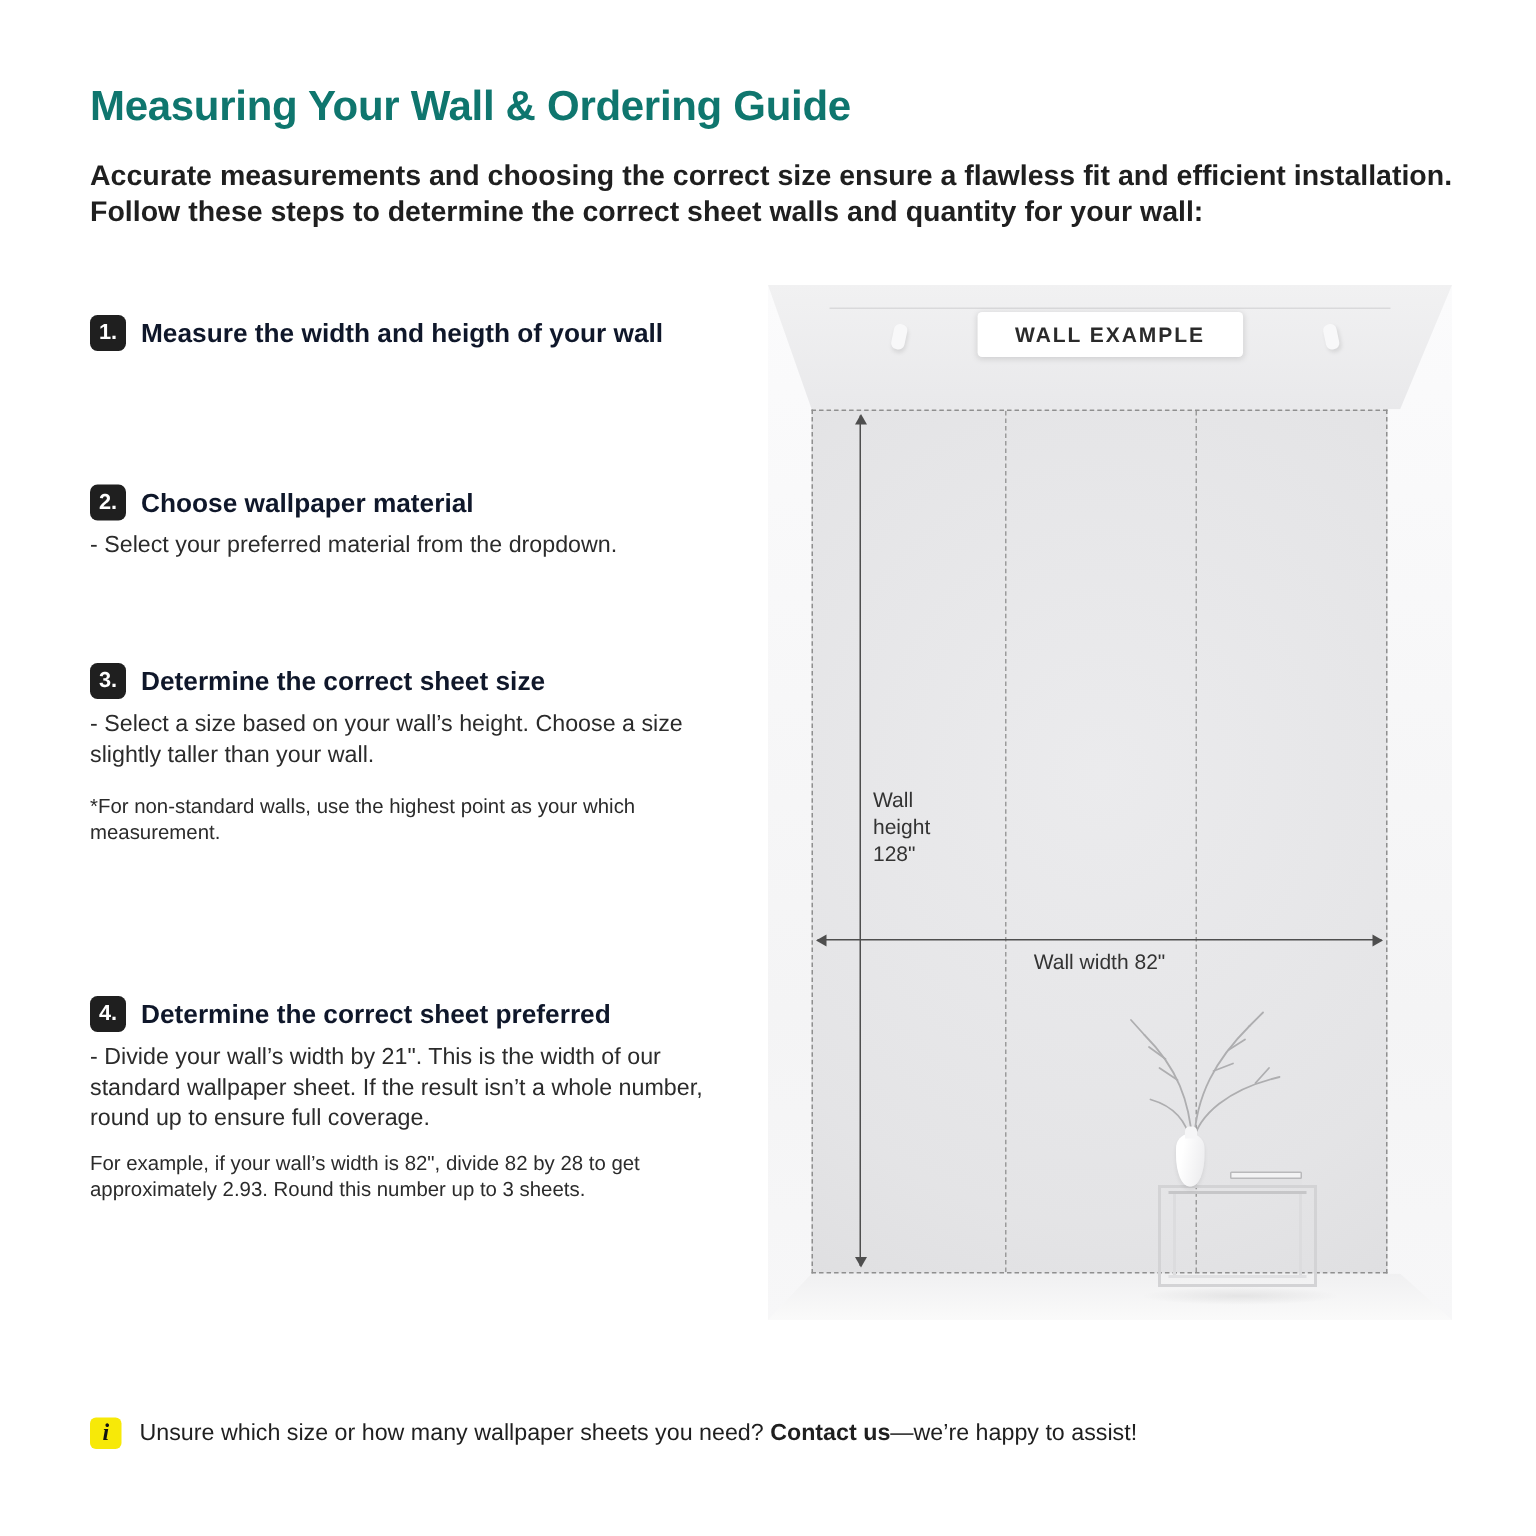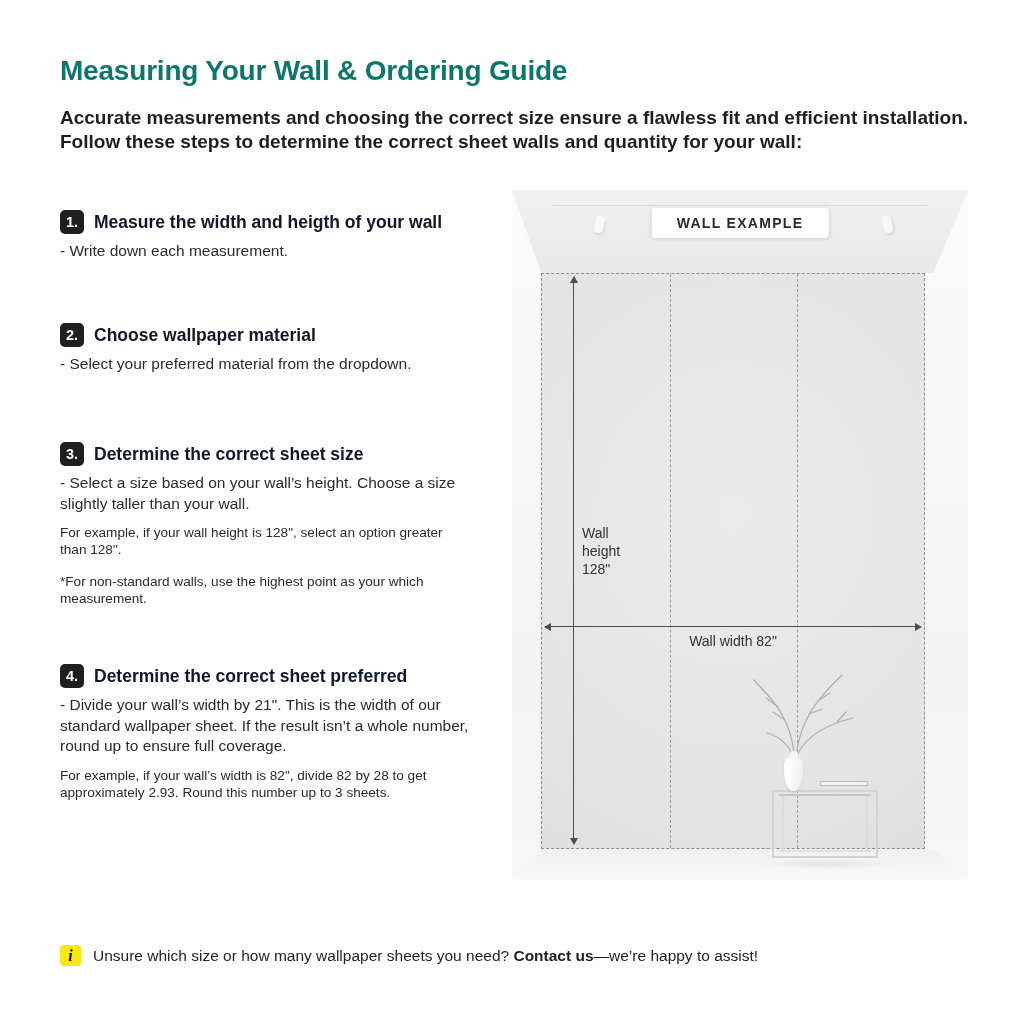--- a/index.html
+++ b/index.html
@@ -194,38 +194,36 @@
 <p class="intro">
   <span>Accurate measurements and choosing the correct size ensure a flawless fit and efficient installation.</span>
   <span>Follow these steps to determine the correct sheet walls and quantity for your wall:</span>
 </p>
 
 <section class="step step-1">
   <div class="step-header">
     <span class="badge">1.</span>
     <h2 class="step-title">Measure the width and heigth of your wall</h2>
   </div>
-  <p class="desc">- Write down each measurement.</p>
 </section>
 
 <section class="step step-2">
   <div class="step-header">
     <span class="badge">2.</span>
     <h2 class="step-title">Choose wallpaper material</h2>
   </div>
   <p class="desc">- Select your preferred material from the dropdown.</p>
 </section>
 
 <section class="step step-3">
   <div class="step-header">
     <span class="badge">3.</span>
     <h2 class="step-title">Determine the correct sheet size</h2>
   </div>
   <p class="desc">- Select a size based on your wall’s height. Choose a size slightly taller than your wall.</p>
-  <p class="example">For example, if your wall height is 128", select an option greater than 128".</p>
   <p class="note">*For non-standard walls, use the highest point as your which measurement.</p>
 </section>
 
 <section class="step step-4">
   <div class="step-header">
     <span class="badge">4.</span>
     <h2 class="step-title">Determine the correct sheet preferred</h2>
   </div>
   <p class="desc">- Divide your wall’s width by 21". This is the width of our standard wallpaper sheet. If the result isn’t a whole number, round up to ensure full coverage.</p>
   <p class="example">For example, if your wall’s width is 82", divide 82 by 28 to get approximately 2.93. Round this number up to 3 sheets.</p>

